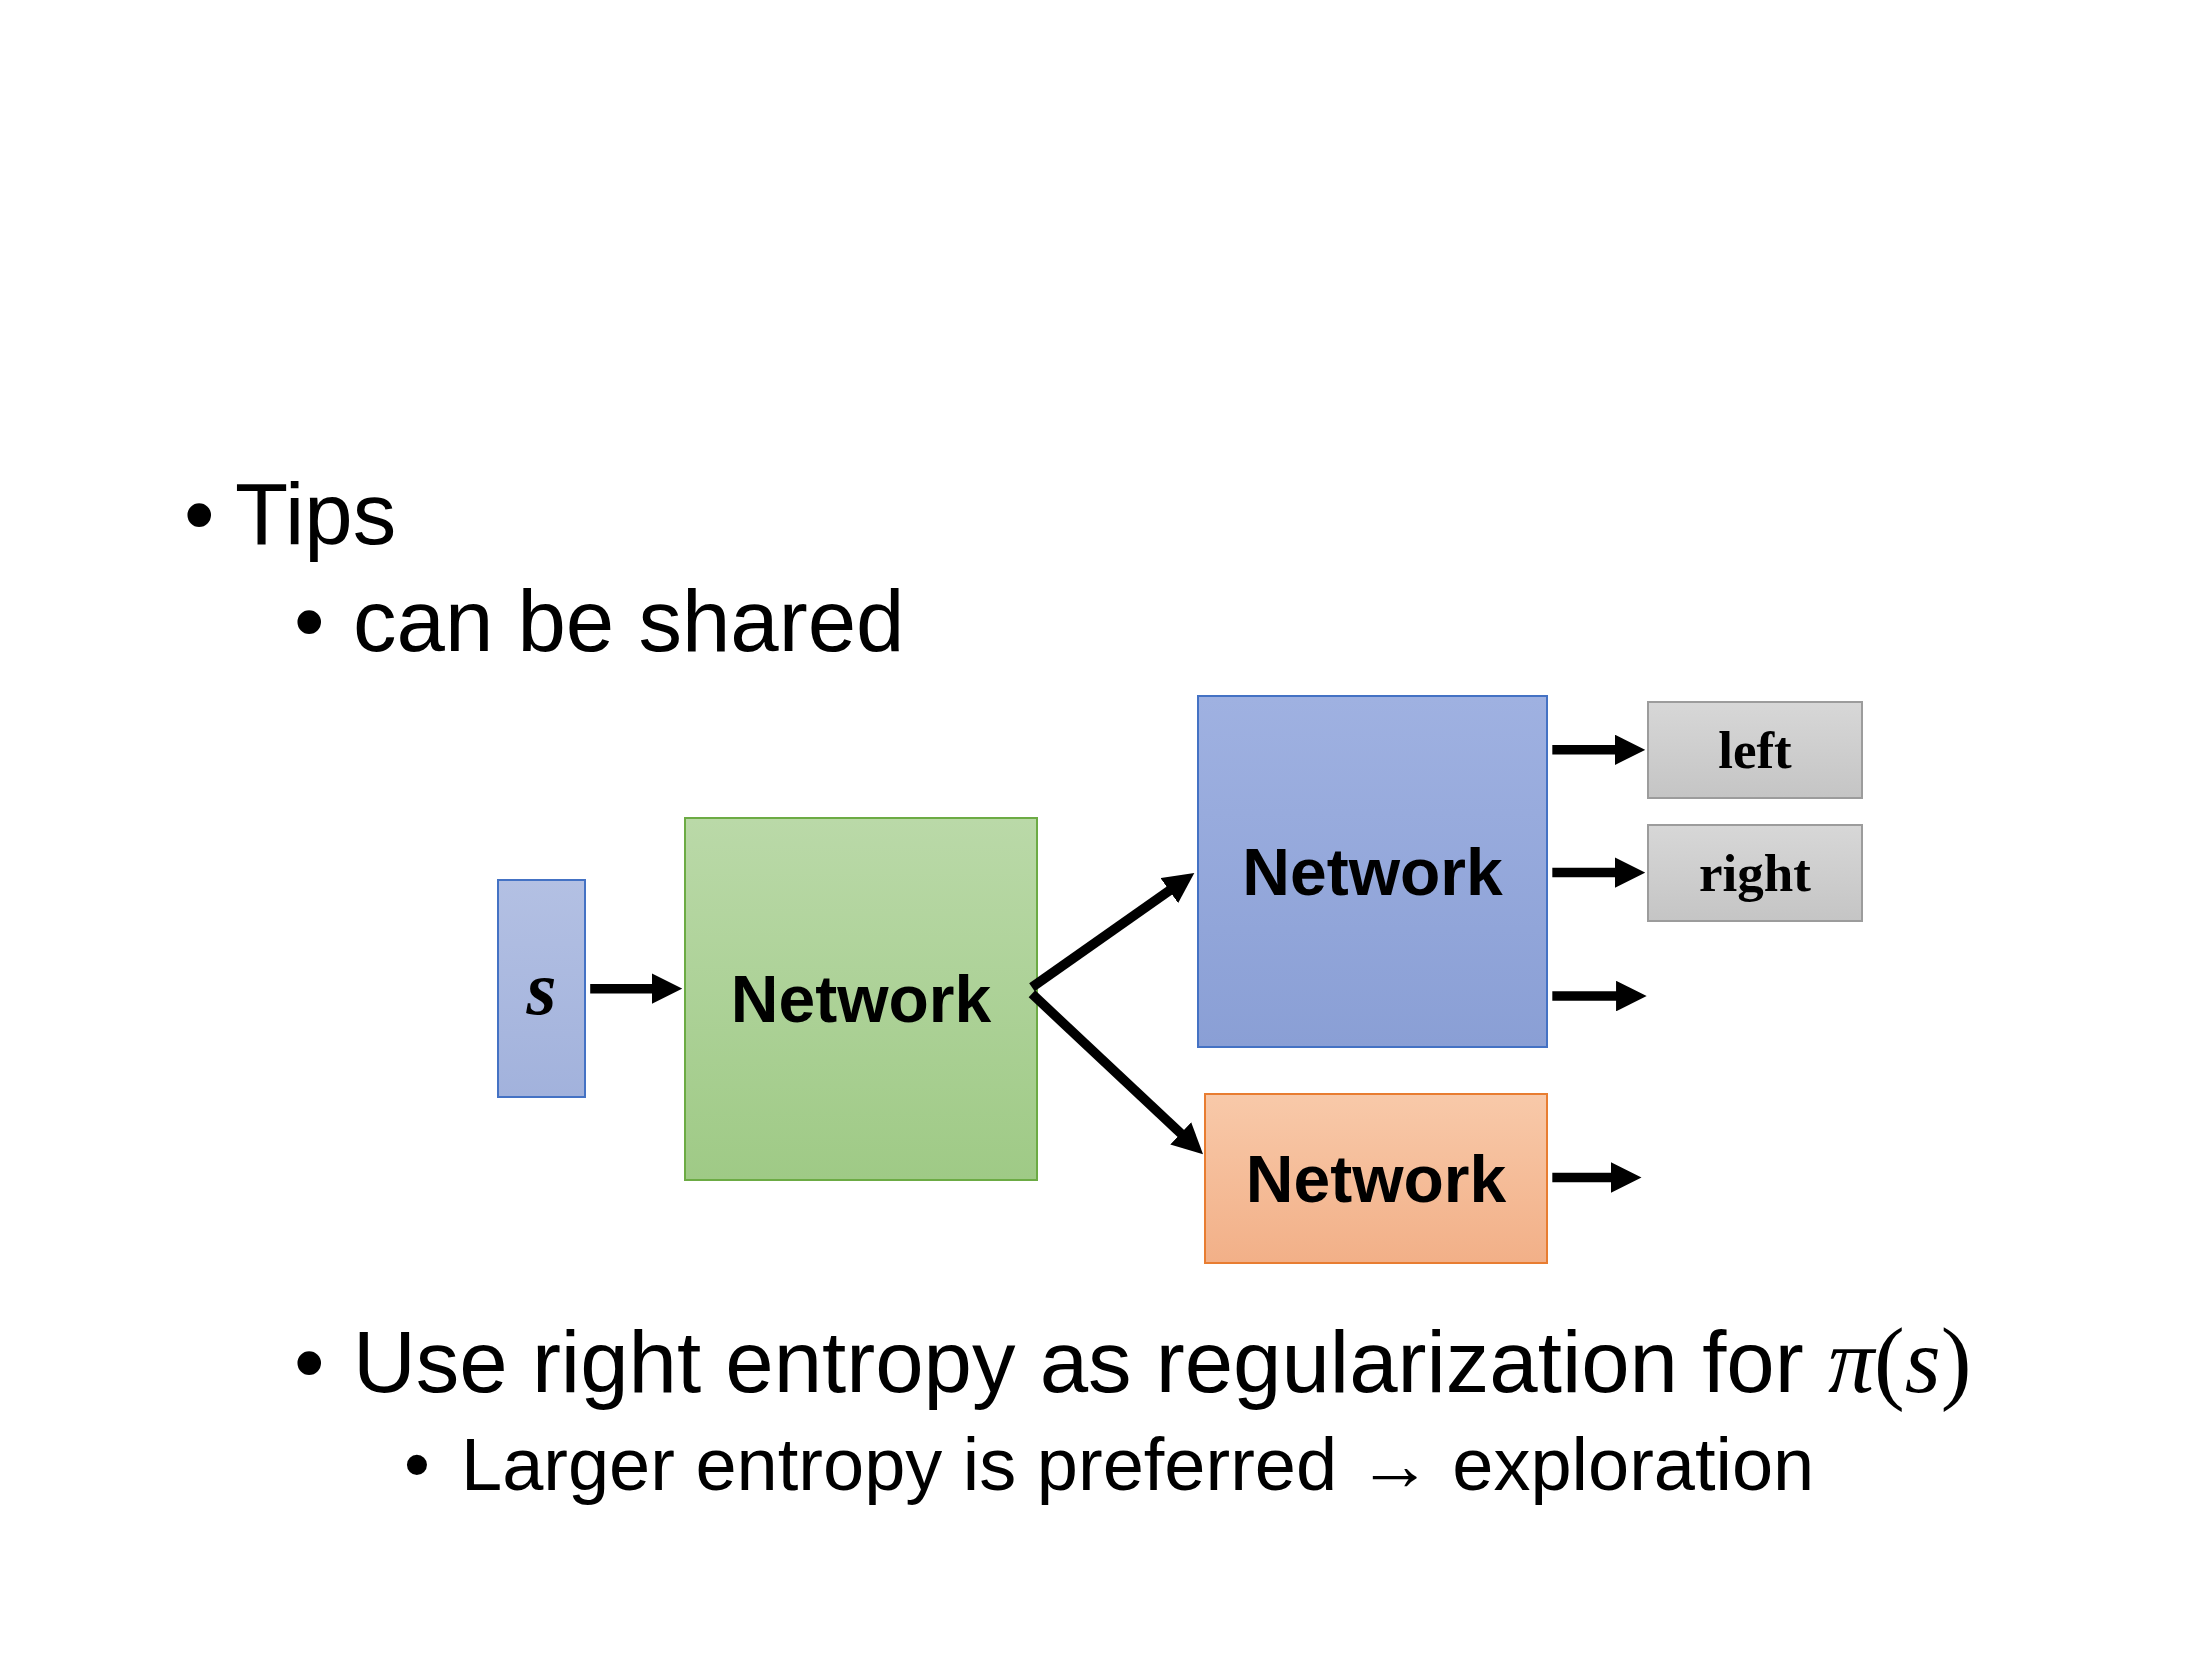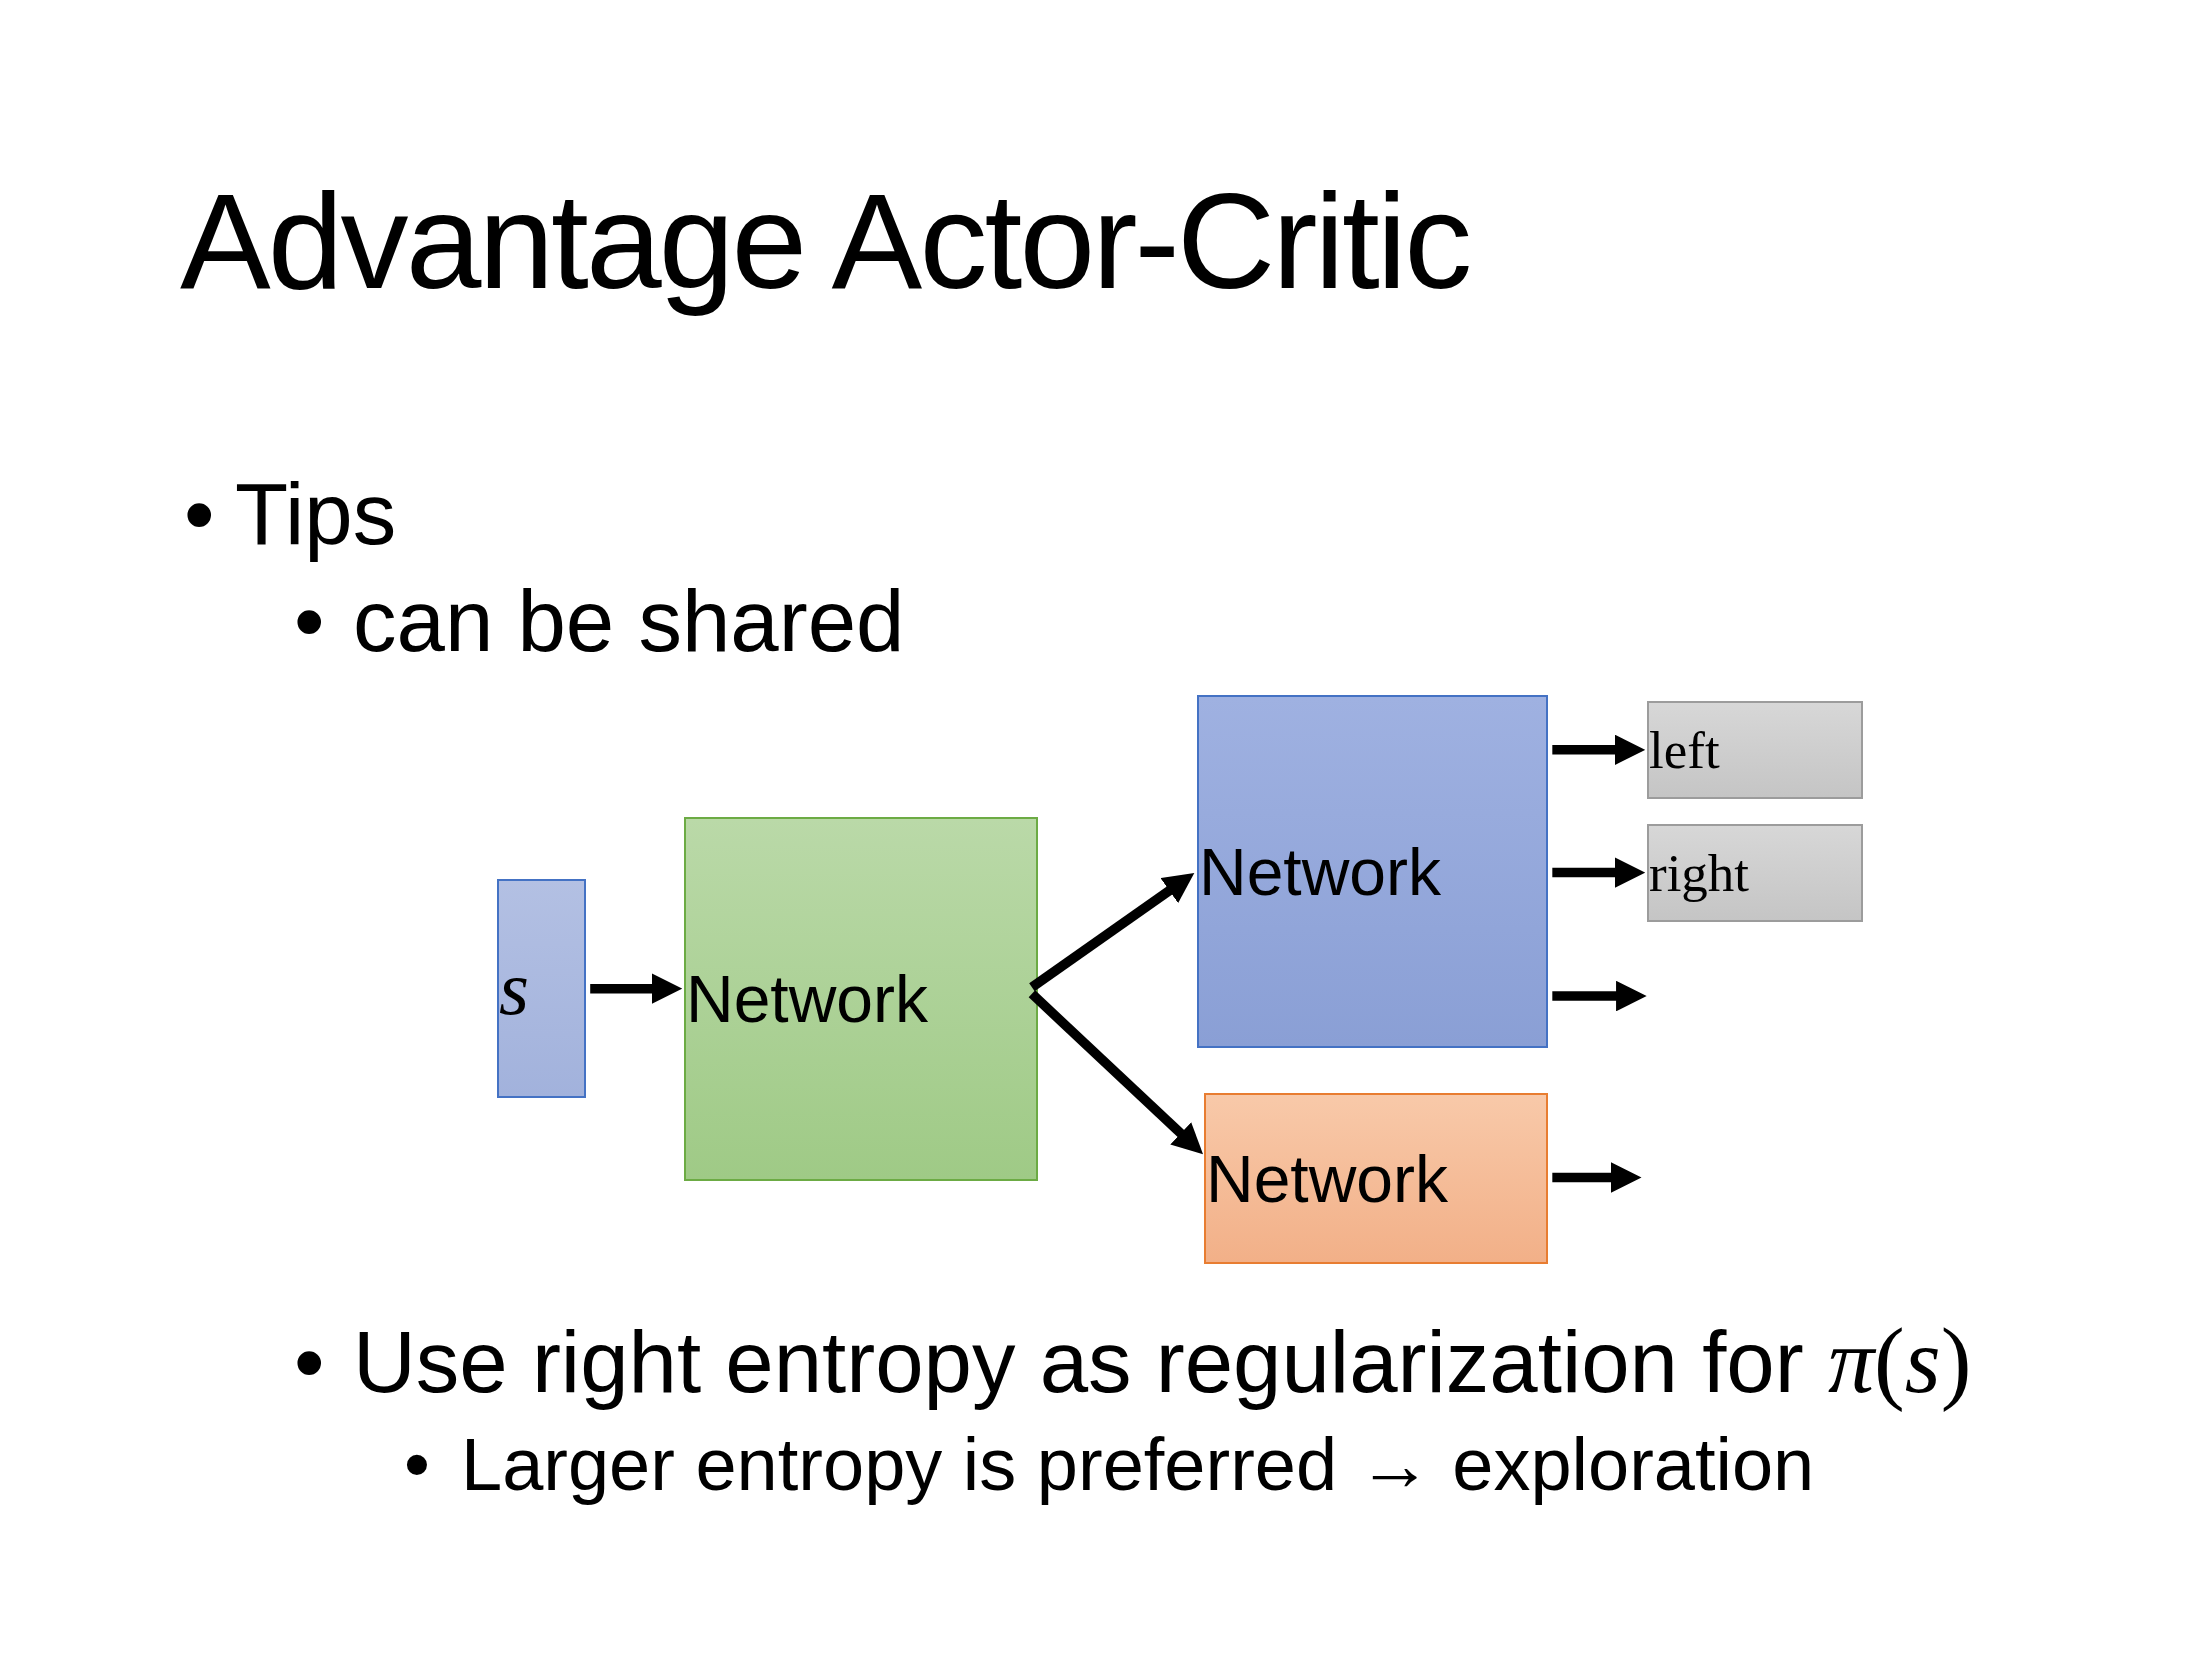--- a/index.html
+++ b/index.html
@@ -26,22 +26,23 @@
   .li-explore .marker { width:57px; }
 
   .math { font-family:"Liberation Serif", serif; font-size:1.06em; }
   .mi   { font-style:italic; }
   sup.mi { font-size:0.6em; line-height:0; vertical-align:super; }
   .gap-after { margin-right:32px; }
 
   
   .box {
     position:absolute; box-sizing:border-box;
-    display:flex; align-items:center; 
+    display:flex; align-items:center; justify-content:center;
     white-space:nowrap;
+    font-weight:bold;
   }
   .box-state {
     left:497px; top:879px; width:89px; height:219px;
     background:linear-gradient(180deg, #b3c0e3, #a2b2dc);
     border:2.2px solid #4472c4;
     font-family:"Liberation Serif", serif; font-style:italic; font-size:77px;
   }
   .box-shared {
     left:684px; top:817px; width:354px; height:364px;
     background:linear-gradient(180deg, #bad9a8, #9fca86);
@@ -77,21 +78,20 @@
   }
 
   svg.connectors { position:absolute; left:0; top:0; }
   svg.connectors line { stroke:#000000; stroke-width:13; }
 </style>
 </head>
 <body>
 
 <div class="slide">
 
-  <div class="title">Advantage Actor-Critic</div>
 
   <div class="li li-tips">
     <span class="marker">•</span>
     <div class="content">Tips</div>
   </div>
 
   <div class="li li-shared">
     <span class="marker">•</span>
     <div class="content">
       <div class="line">can be shared</div>

